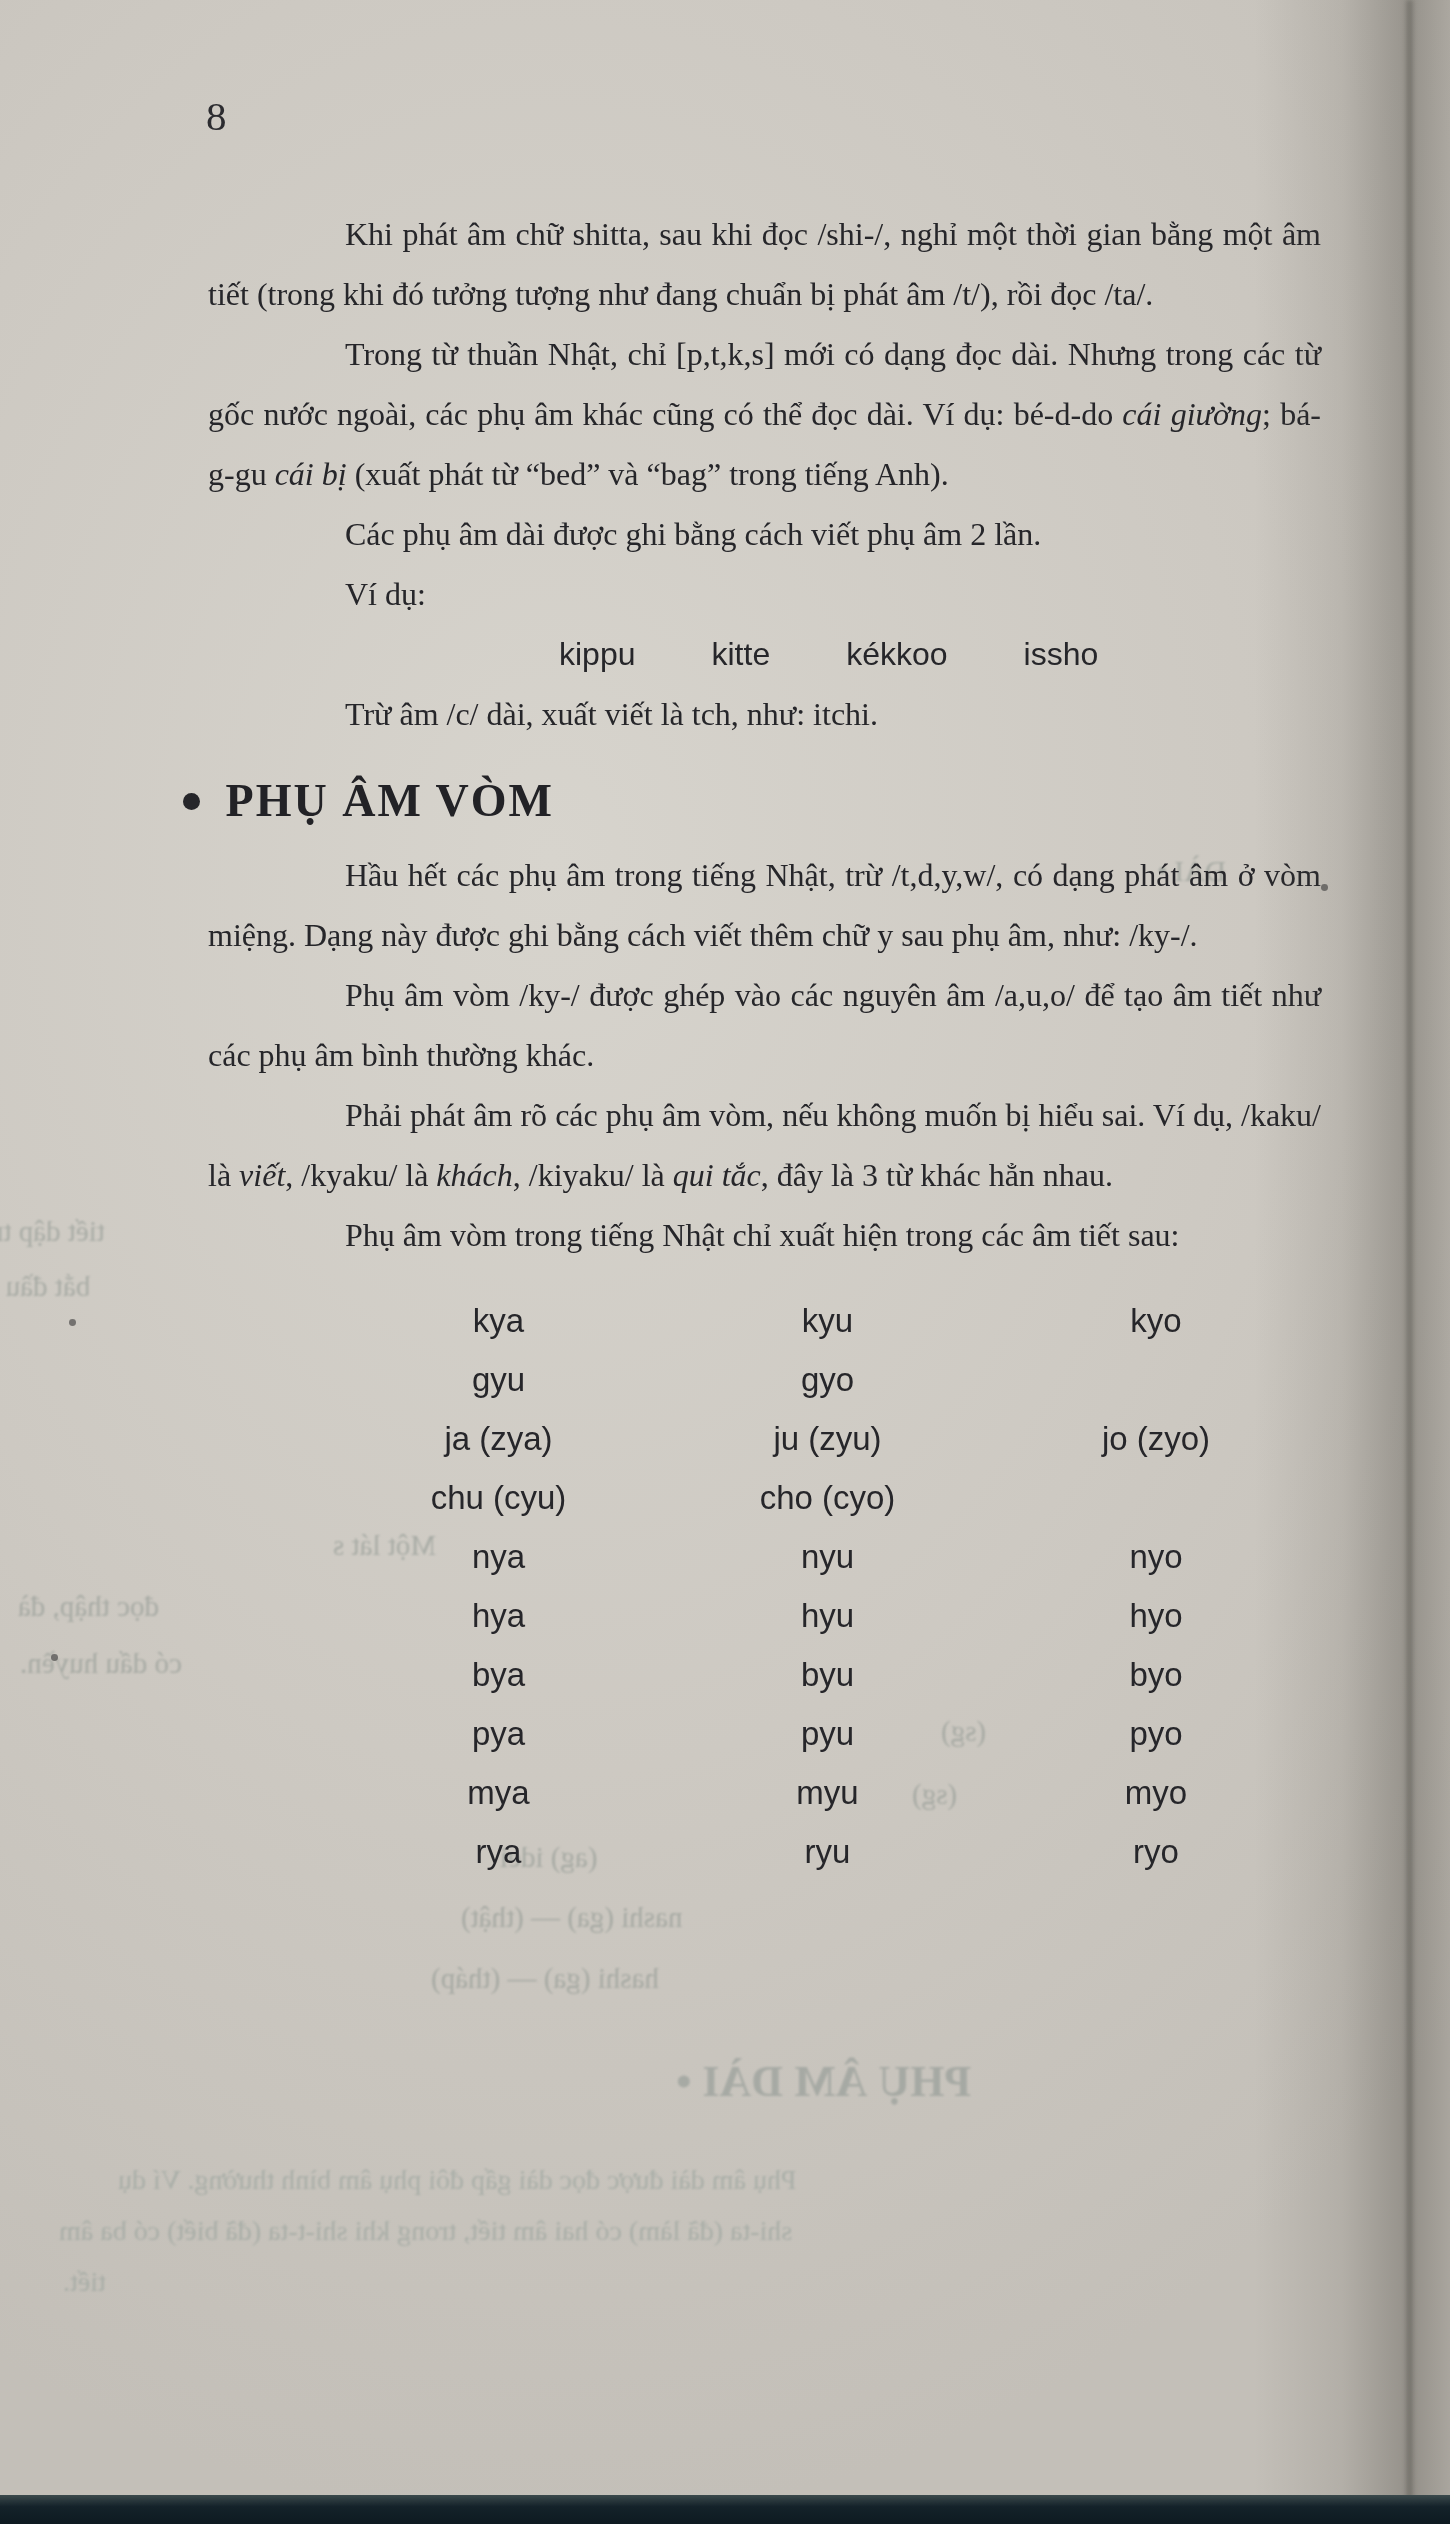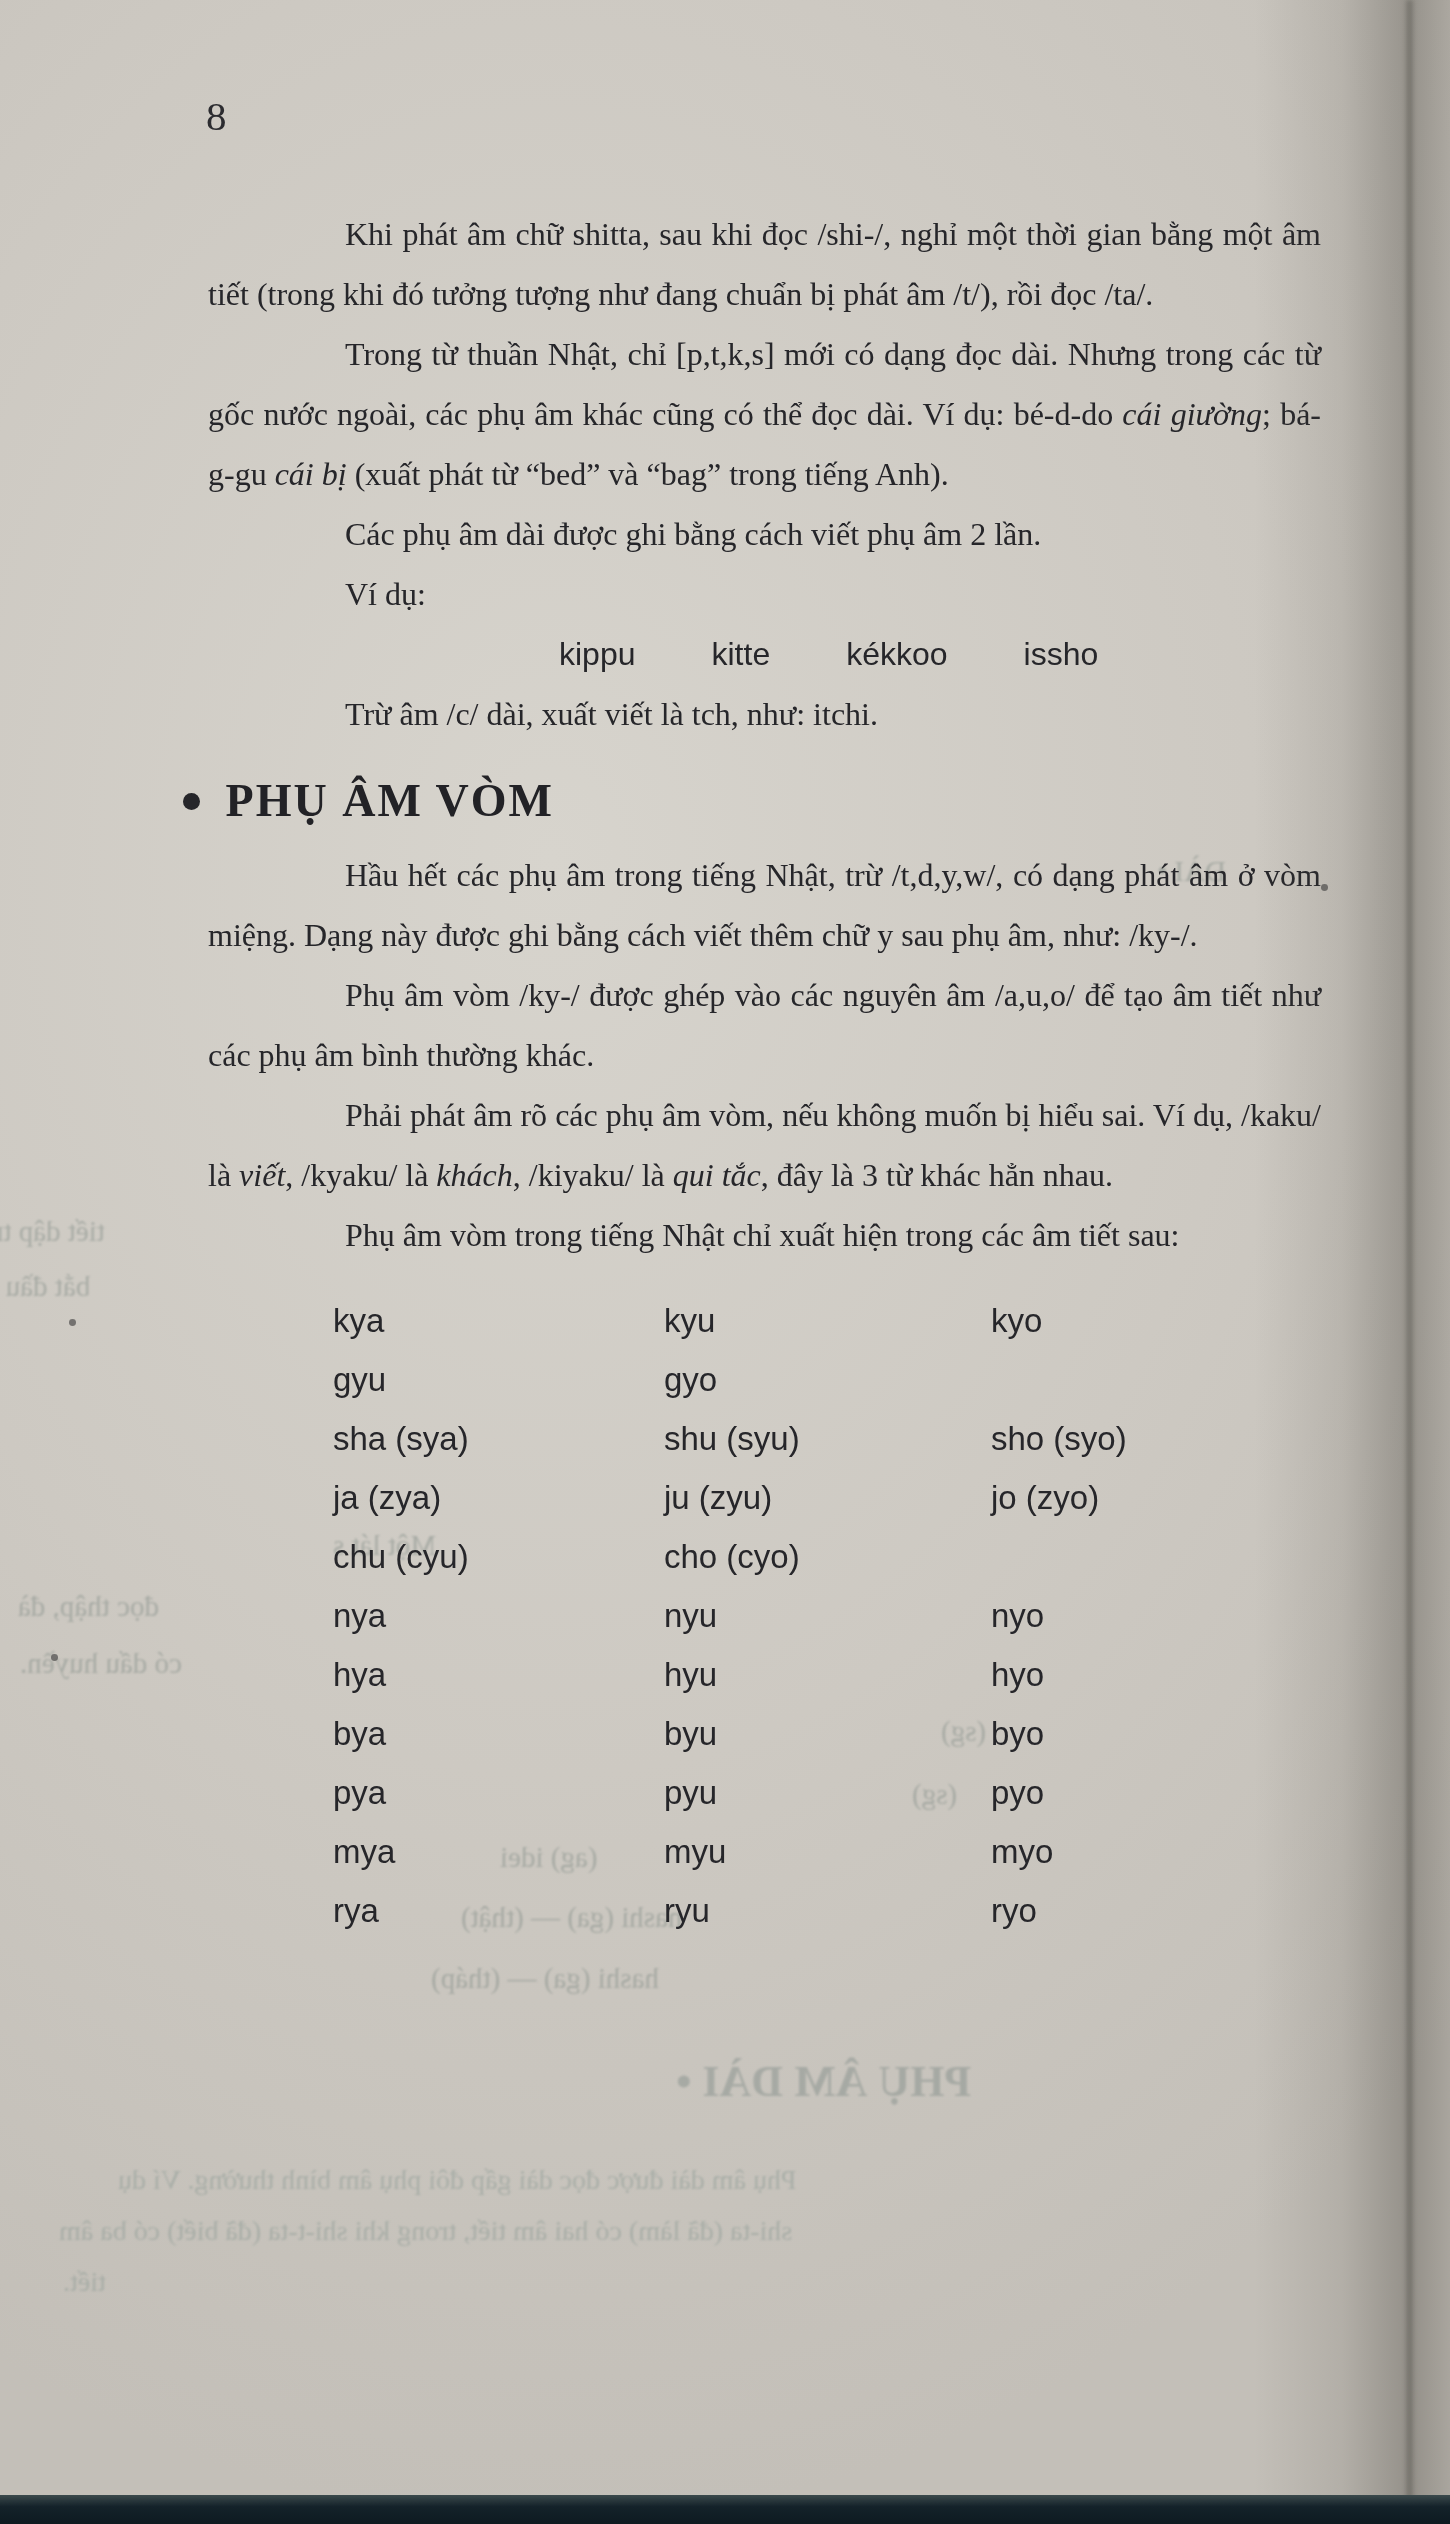--- a/index.html
+++ b/index.html
@@ -57,21 +57,21 @@
     text-align: left; text-indent: 0;
     color: #222226;
   }
   .bullet {
     display: inline-block; width: 17.6px; height: 17.6px; border-radius: 50%;
     background: #26262a; margin-right: 25.5px; flex: 0 0 auto;
   }
   .syllable-table {
     margin: 25.5px 0 0 125px;
     font-family: "Liberation Sans", sans-serif; font-size: 33px;
-    text-align: left;
+    text-align: center;
   }
   .syl-row { display: grid; grid-template-columns: 331px 327px 1fr; line-height: 59px; }
 
   
   .bleed {
     position: absolute;
     transform: scaleX(-1);
     color: #89928c; opacity: 0.55;
     filter: blur(1.3px);
     font-family: "Liberation Serif", serif;
@@ -148,25 +148,20 @@
       <div class="syl-row">
         <span class="syl-cell">kya</span>
         <span class="syl-cell">kyu</span>
         <span class="syl-cell">kyo</span>
       </div>
       <div class="syl-row">
         <span class="syl-cell">gyu</span>
         <span class="syl-cell">gyo</span>
       </div>
       <div class="syl-row">
-        <span class="syl-cell">sha (sya)</span>
-        <span class="syl-cell">shu (syu)</span>
-        <span class="syl-cell">sho (syo)</span>
-      </div>
-      <div class="syl-row">
         <span class="syl-cell">ja (zya)</span>
         <span class="syl-cell">ju (zyu)</span>
         <span class="syl-cell">jo (zyo)</span>
       </div>
       <div class="syl-row">
         <span class="syl-cell">chu (cyu)</span>
         <span class="syl-cell">cho (cyo)</span>
       </div>
       <div class="syl-row">
         <span class="syl-cell">nya</span>

